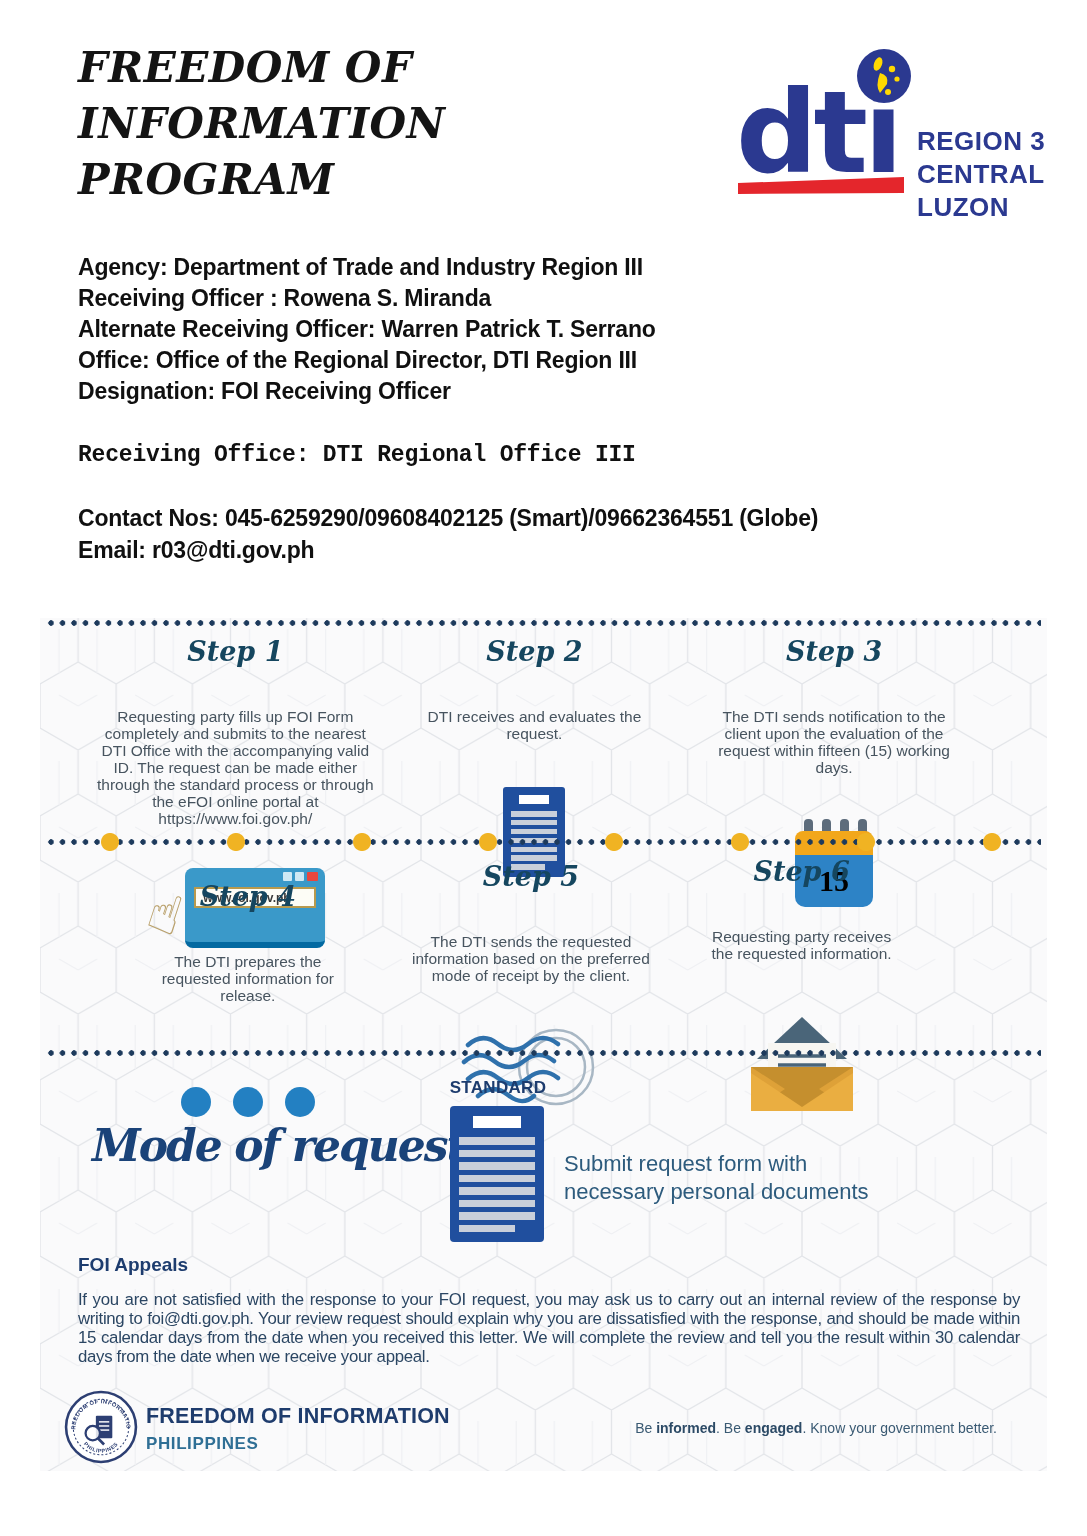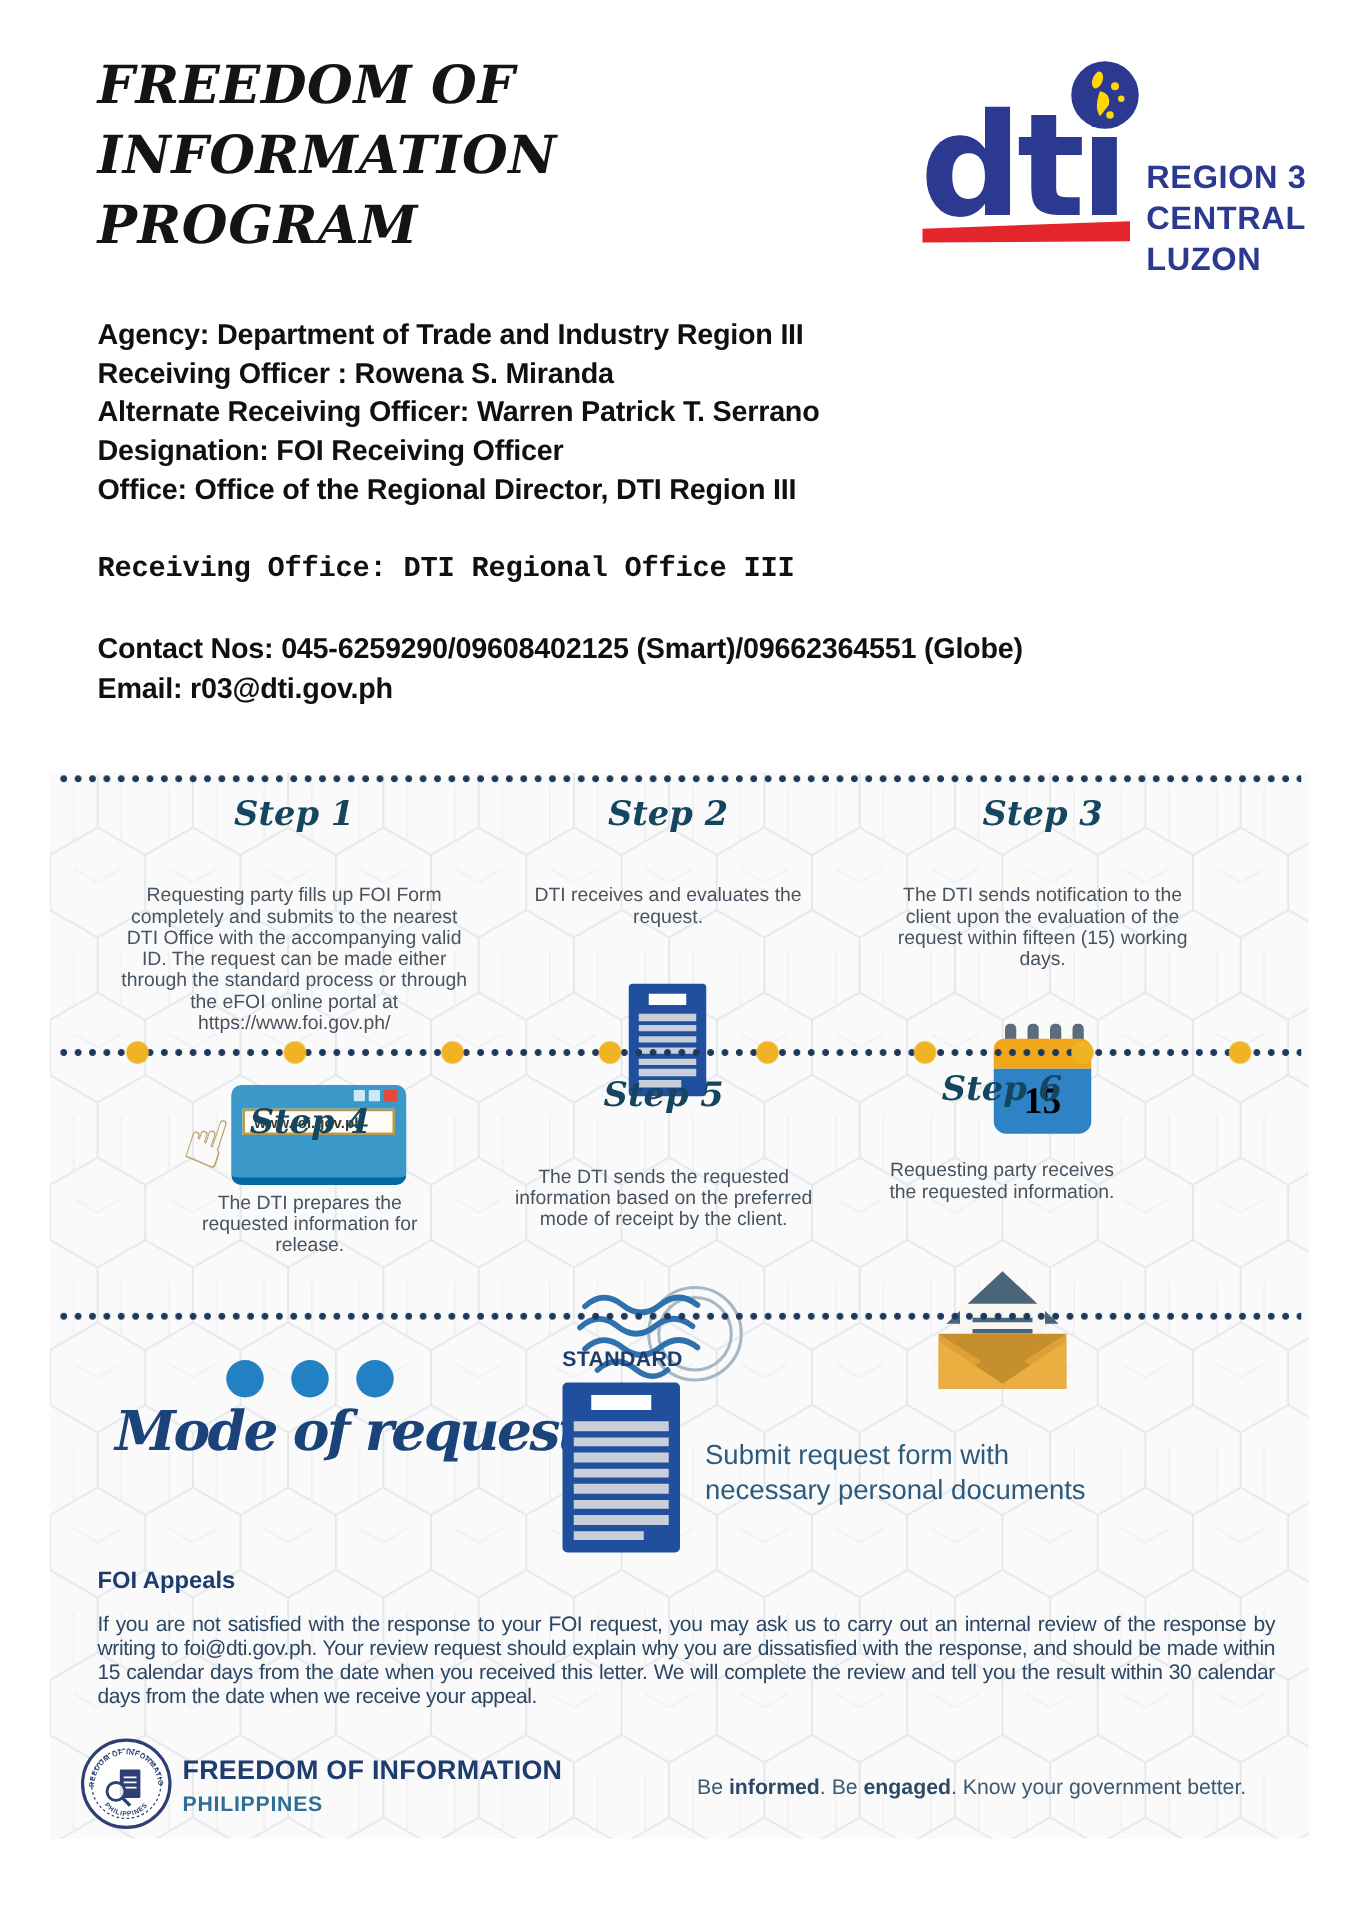--- a/index.html
+++ b/index.html
@@ -137,21 +137,21 @@
   .appeals-body{
     position:absolute;left:38px;top:672px;width:942px;
     font-size:16.8px;line-height:19px;color:#2b4663;text-align:justify;letter-spacing:-0.3px;
   }
 
   
   .footer-seal{position:absolute;left:24px;top:772px;width:74px;height:74px;}
   .footer-foi{position:absolute;left:106px;top:786px;}
   .foi-title{font-size:21.5px;font-weight:bold;color:#1e3c6d;letter-spacing:0.2px;}
   .foi-sub{font-size:17px;font-weight:bold;color:#2f6f95;margin-top:5px;letter-spacing:0.6px;}
-  .footer-tagline{position:absolute;right:50px;top:802px;font-size:17px;color:#3a5a73;}
+  .footer-tagline{position:absolute;right:50px;top:802px;font-size:14px;color:#3a5a73;}
   .footer-tagline b{color:#2c4a66;}
 </style>
 </head>
 <body>
 
 <div class="header-title prelines">FREEDOM OF
 INFORMATION
 PROGRAM</div>
 
 <div class="dti-logo">
@@ -171,22 +171,22 @@
   </svg>
   <div class="region-label prelines">REGION 3
 CENTRAL
 LUZON</div>
 </div>
 
 <div class="info-block">
   <div>Agency: Department of Trade and Industry Region III</div>
   <div>Receiving Officer : Rowena S. Miranda</div>
   <div>Alternate Receiving Officer: Warren Patrick T. Serrano</div>
+  <div>Office: Office of the Regional Director, DTI Region III</div>
   <div>Designation: FOI Receiving Officer</div>
-  <div>Office: Office of the Regional Director, DTI Region III</div>
 </div>
 <div class="receiving-office">Receiving Office: DTI Regional Office III</div>
 <div class="contact-block">
   <div>Contact Nos: 045-6259290/09608402125 (Smart)/09662364551 (Globe)</div>
   <div>Email: r03@dti.gov.ph</div>
 </div>
 
 <div class="infographic">
   <svg class="pattern-bg" width="1007" height="853">
     <defs>

